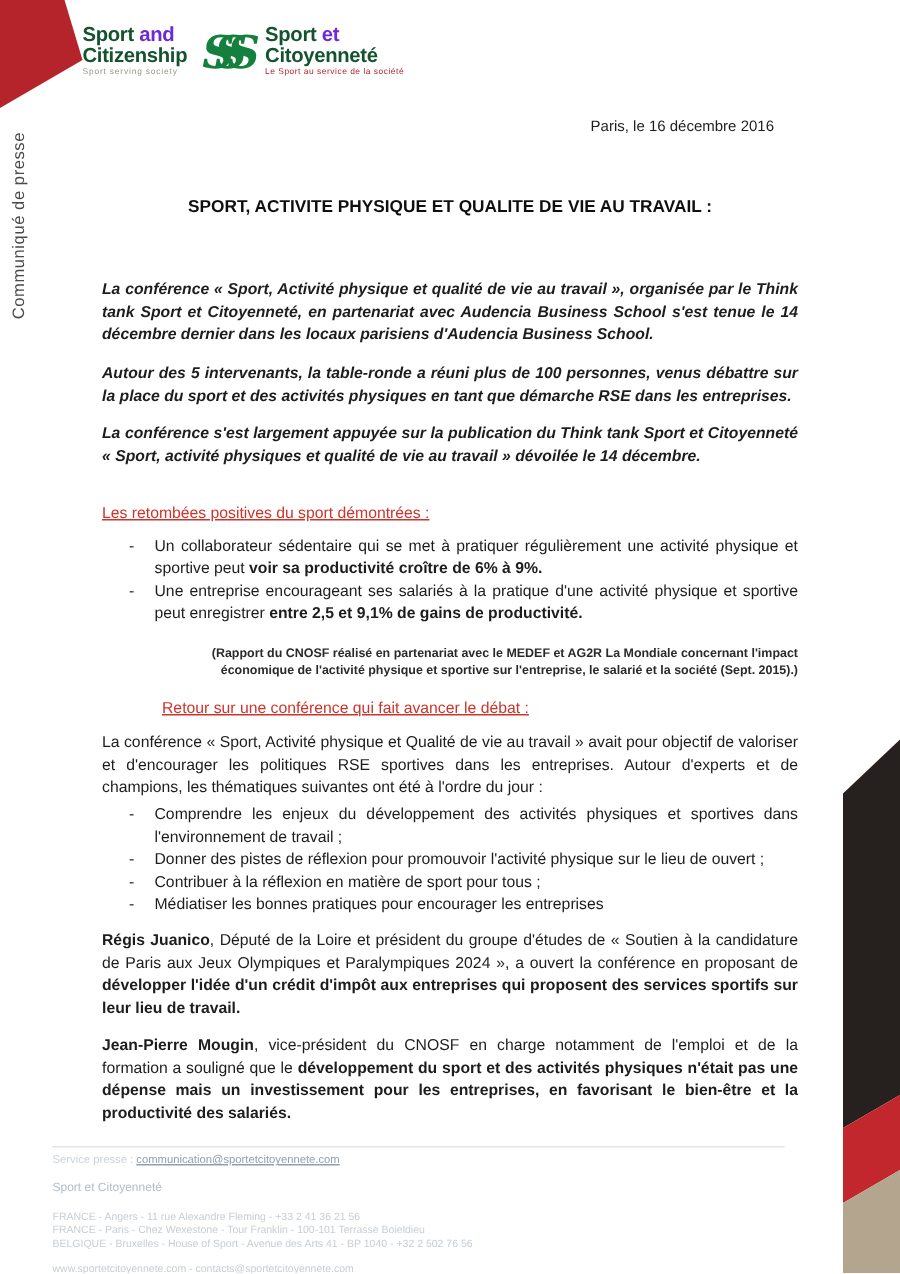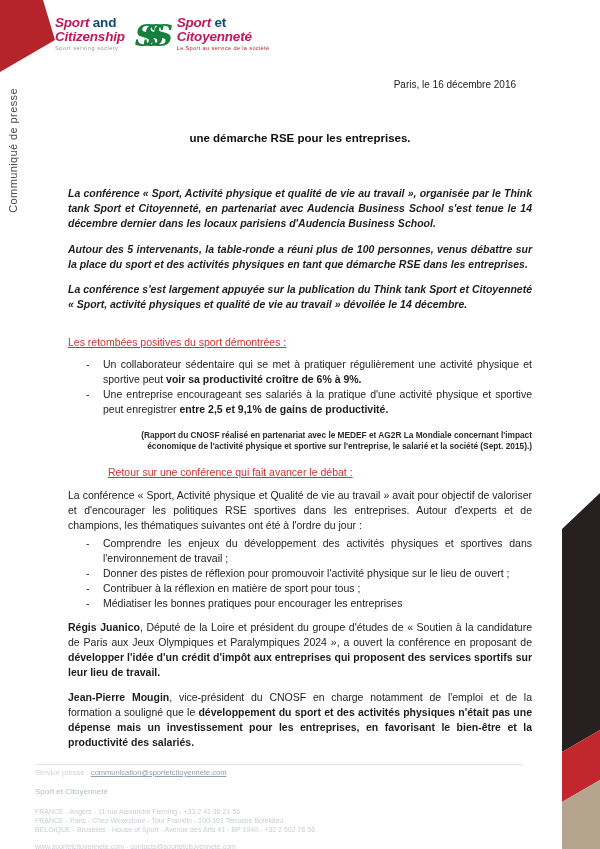--- a/index.html
+++ b/index.html
@@ -15,22 +15,22 @@
   .side-label {
     position:absolute; left:7px; top:88px;
     writing-mode:vertical-rl; transform:rotate(180deg);
     font-size:11px; color:#4a4a4a; letter-spacing:.4px; white-space:nowrap;
   }
 
   
   .header-logos { position:absolute; left:55px; top:16px; display:flex; align-items:flex-start; }
   .logo-block { line-height:1.02; }
   .logo-line { font-weight:bold; font-size:13.5px; letter-spacing:-.2px; }
-  .w-red { color:#be185d;font-style:italic; }
-  .w-gray { color:#0c4a6e; }
+  .w-red { color:#14532d; }
+  .w-gray { color:#6d28d9; }
   .tagline-en { font-size:5.6px; color:#9a958c; letter-spacing:.55px; margin-top:2px; }
   .tagline-fr { font-size:5.6px; color:#b5242b; letter-spacing:.35px; margin-top:2px; }
   .monogram {
     font-family:"DejaVu Serif", serif; font-style:italic; font-weight:bold;
     font-size:30px; color:#15803d; letter-spacing:-.42em;
     margin:0 16px 0 10px; padding-top:2px;
   }
 
   .date-line { position:absolute; top:79px; right:84px; font-size:10px; color:#1d1d1d; }
 
@@ -104,21 +104,21 @@
       <div class="logo-line w-red">Citoyenneté</div>
       <div class="tagline-fr">Le Sport au service de la société</div>
     </div>
   </div>
 
   <div class="date-line">Paris, le 16 décembre 2016</div>
 
   <div class="main">
 
     <div class="doc-title">
-      <div>une démarche RSE pour les entreprises.</div>
+      <div>SPORT, ACTIVITE PHYSIQUE ET QUALITE DE VIE AU TRAVAIL :</div>
     </div>
 
     <p class="intro-p" id="p1">La conférence « Sport, Activité physique et qualité de vie au travail », organisée par le Think tank Sport et Citoyenneté, en partenariat avec Audencia Business School s'est tenue le 14 décembre dernier dans les locaux parisiens d'Audencia Business School.</p>
     <p class="intro-p" id="p2">Autour des 5 intervenants, la table-ronde a réuni plus de 100 personnes, venus débattre sur la place du sport et des activités physiques en tant que démarche RSE dans les entreprises.</p>
     <p class="intro-p" id="p3">La conférence s'est largement appuyée sur la publication du Think tank Sport et Citoyenneté « Sport, activité physiques et qualité de vie au travail » dévoilée le 14 décembre.</p>
 
     <p class="red-heading" id="h1">Les retombées positives du sport démontrées :</p>
 
     <div class="dash-list">
       <div class="dash-item">

